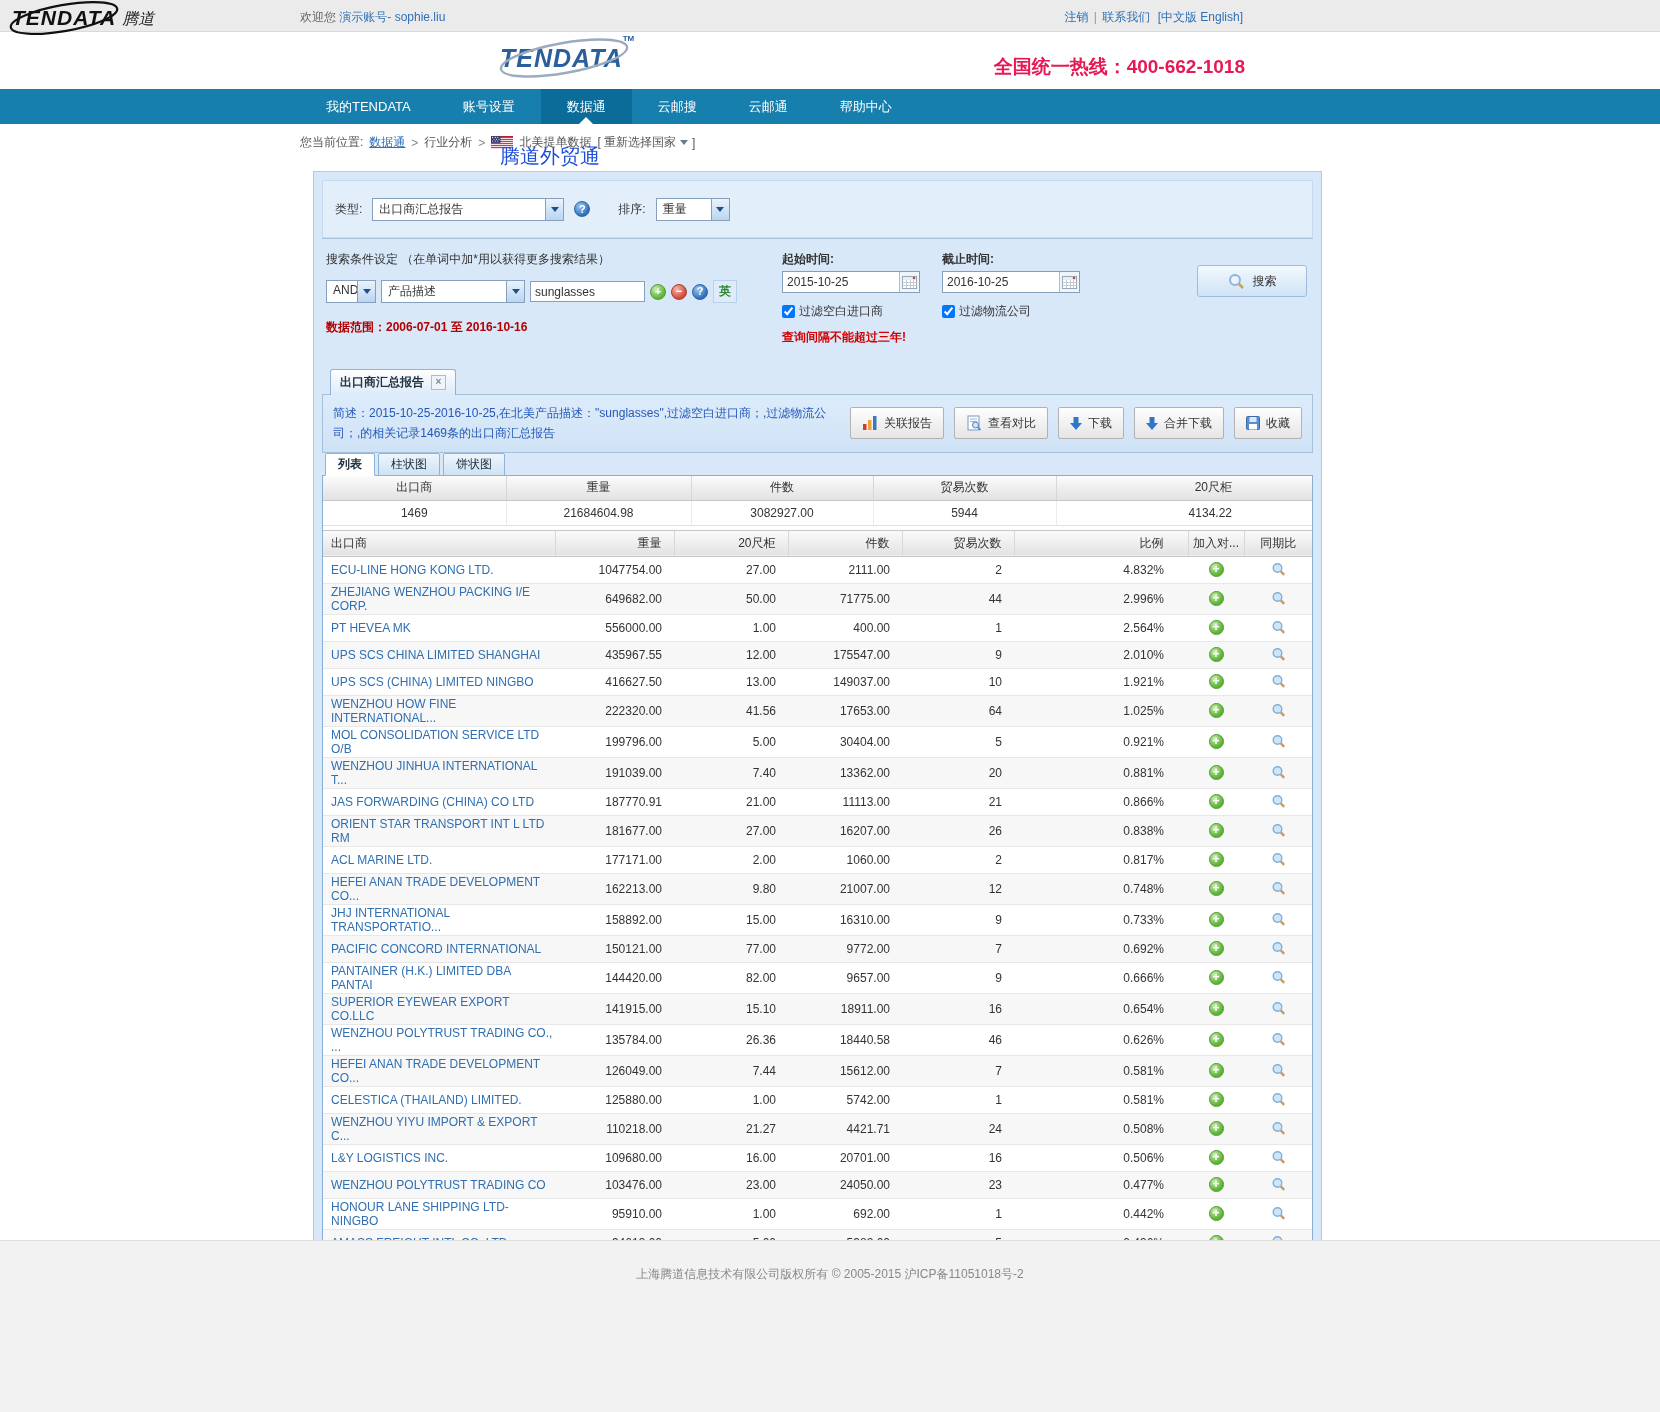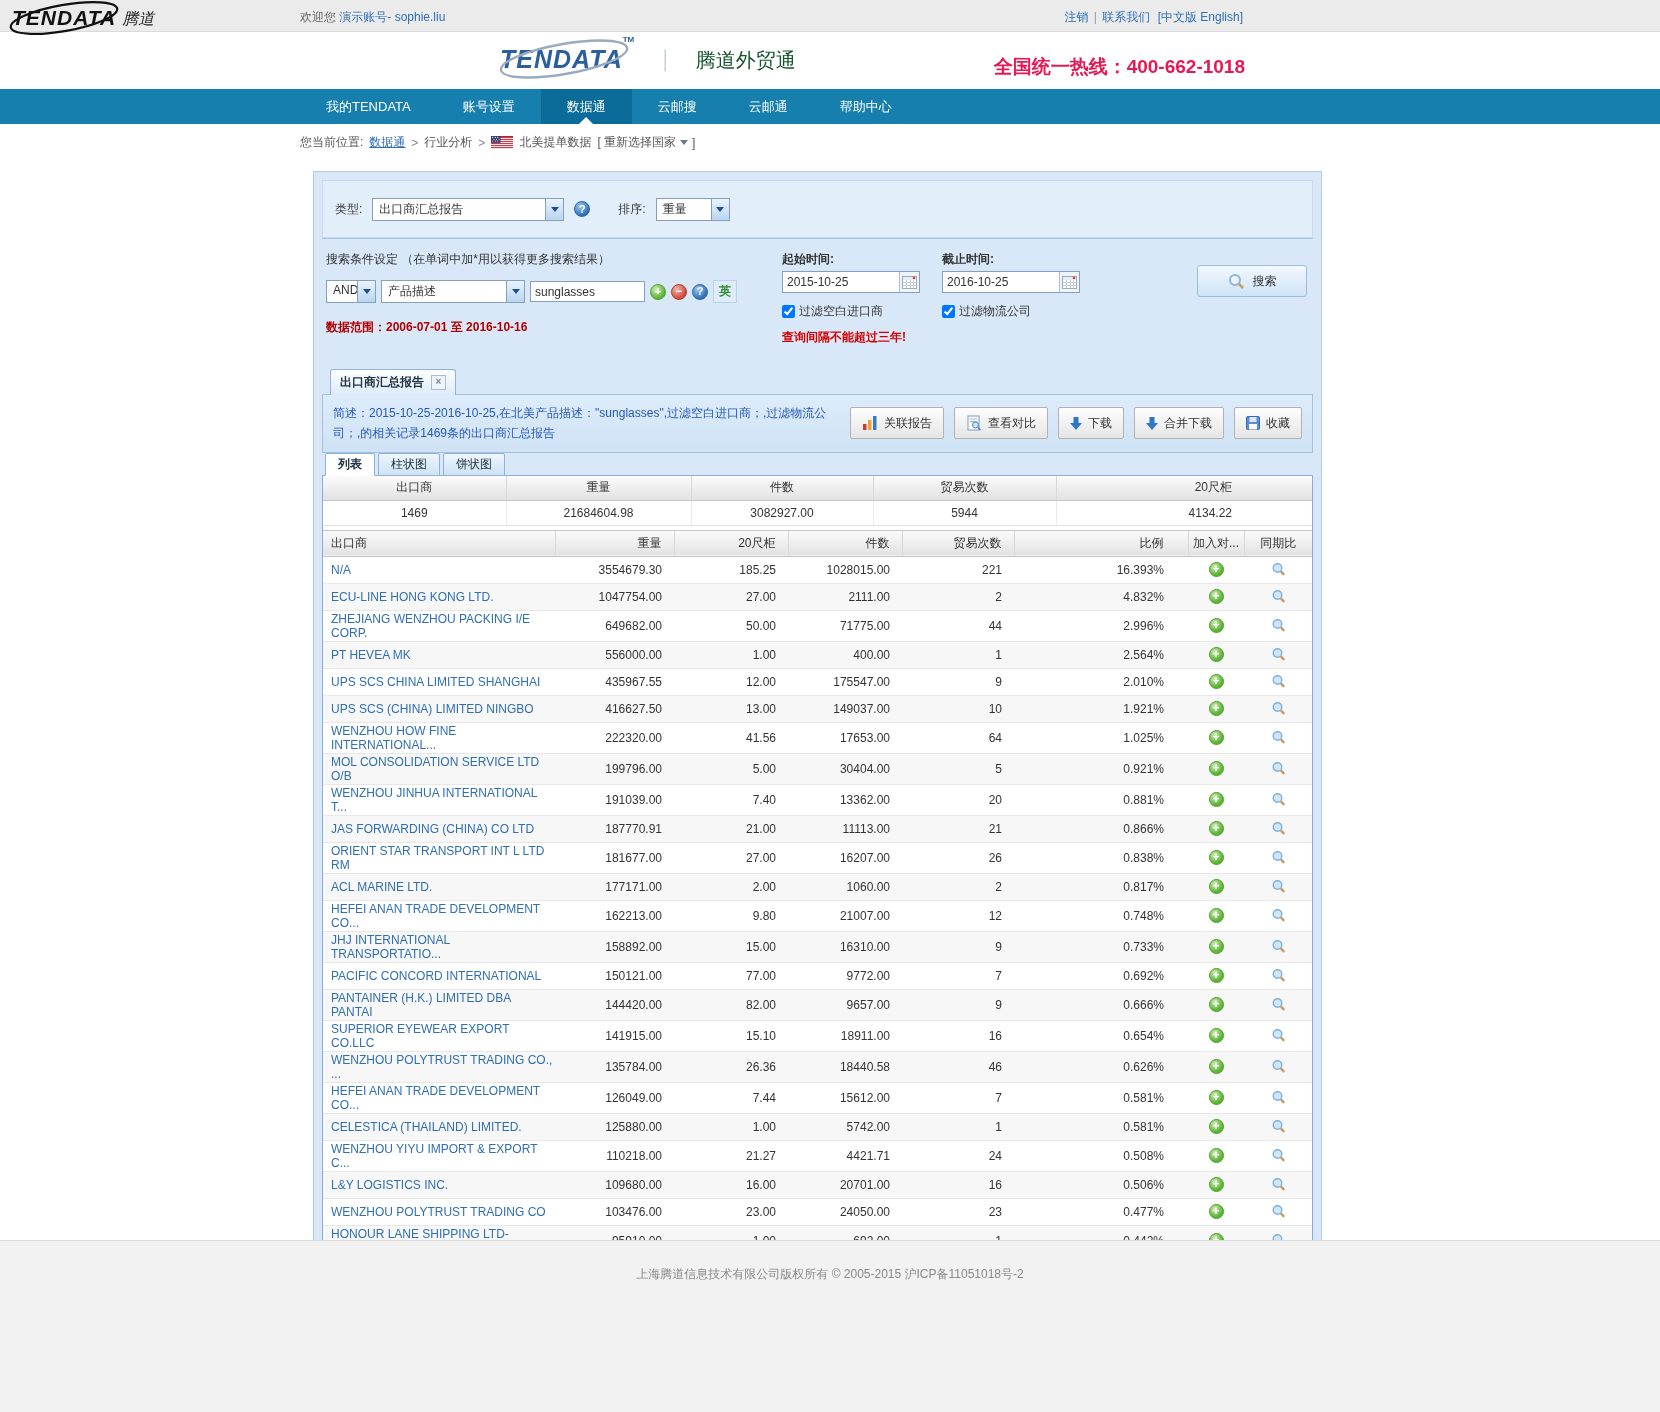--- a/index.html
+++ b/index.html
@@ -15,25 +15,25 @@
   .logo-wordmark .wm{font-style:italic;font-weight:bold;letter-spacing:1px;}
   .top-logo .wm{font-size:21px;color:#111;}
   .top-logo .cn{font-size:16px;color:#222;font-style:italic;}
   .logo-swoosh{position:absolute;left:-6px;top:-8px;pointer-events:none;}
   .welcome{position:absolute;left:300px;top:9px;color:#666;}
   .welcome a{color:#2f6fb5;text-decoration:none;}
   .top-links{position:absolute;right:415px;top:9px;color:#8a9bb0;}
   .top-links a{color:#2f6fb5;text-decoration:none;margin:0 2px;}
   
   .header{height:57px;position:relative;background:#fff;}
-  .brand{position:absolute;left:500px;top:12px;display:flex;align-items:flex-end;gap:20px;}
+  .brand{position:absolute;left:500px;top:12px;display:flex;align-items:flex-start;gap:20px;flex-direction:column;}
   .brand .wm{font-size:25px;color:#2a5f9b;}
   .brand .tm{font-size:8px;color:#2a5f9b;vertical-align:top;position:relative;top:-10px;font-weight:bold;}
   .brand-sep{color:#c3cdd8;font-size:22px;font-weight:100;}
-  .brand-product{font-size:20px;color:#14532d;}
+  .brand-product{font-size:20px;color:#1d4ed8;}
   .hotline{position:absolute;right:415px;top:22px;color:#e61954;font-size:19px;font-weight:bold;}
   
   .navbar{height:35px;background:#177fad;display:flex;padding-left:300px;position:relative;}
   .nav-item{color:#fff;font-size:13px;line-height:35px;padding:0 26px;cursor:pointer;position:relative;}
   .nav-item.active{background:#0c6c99;}
   .nav-item.active::after{content:"";position:absolute;bottom:0;left:50%;margin-left:-7px;
     border-left:7px solid transparent;border-right:7px solid transparent;border-bottom:7px solid #fff;}
   
   .crumb{height:37px;display:flex;align-items:center;padding-left:300px;gap:6px;color:#555;}
   .crumb a{color:#2f6fb5;}
@@ -426,33 +426,20 @@
             <th class="num">20尺柜</th>
             <th class="num">件数</th>
             <th class="num">贸易次数</th>
             <th class="num ratio">比例</th>
             <th class="cen">加入对...</th>
             <th class="cen">同期比</th>
           </tr>
         </thead>
       <tbody id="main-body">
           <tr>
-            <td class="c-name">N/A</td>
-            <td class="num">3554679.30</td>
-            <td class="num">185.25</td>
-            <td class="num">1028015.00</td>
-            <td class="num">221</td>
-            <td class="num ratio">16.393%</td>
-            <td class="ic"><span class="add-ic">+</span></td>
-            <td class="ic"><span class="mag"><svg width="15" height="15">
-                  <circle cx="6.5" cy="6" r="4.3" fill="#cfe6f8" stroke="#7fb0d8" stroke-width="1.4"></circle>
-                  <line x1="9.8" y1="9.3" x2="13.2" y2="12.8" stroke="#c89a68" stroke-width="2.4"></line>
-                </svg></span></td>
-          </tr>
-          <tr>
             <td class="c-name">ECU-LINE HONG KONG LTD.</td>
             <td class="num">1047754.00</td>
             <td class="num">27.00</td>
             <td class="num">2111.00</td>
             <td class="num">2</td>
             <td class="num ratio">4.832%</td>
             <td class="ic"><span class="add-ic">+</span></td>
             <td class="ic"><span class="mag"><svg width="15" height="15">
                   <circle cx="6.5" cy="6" r="4.3" fill="#cfe6f8" stroke="#7fb0d8" stroke-width="1.4"></circle>
                   <line x1="9.8" y1="9.3" x2="13.2" y2="12.8" stroke="#c89a68" stroke-width="2.4"></line>

